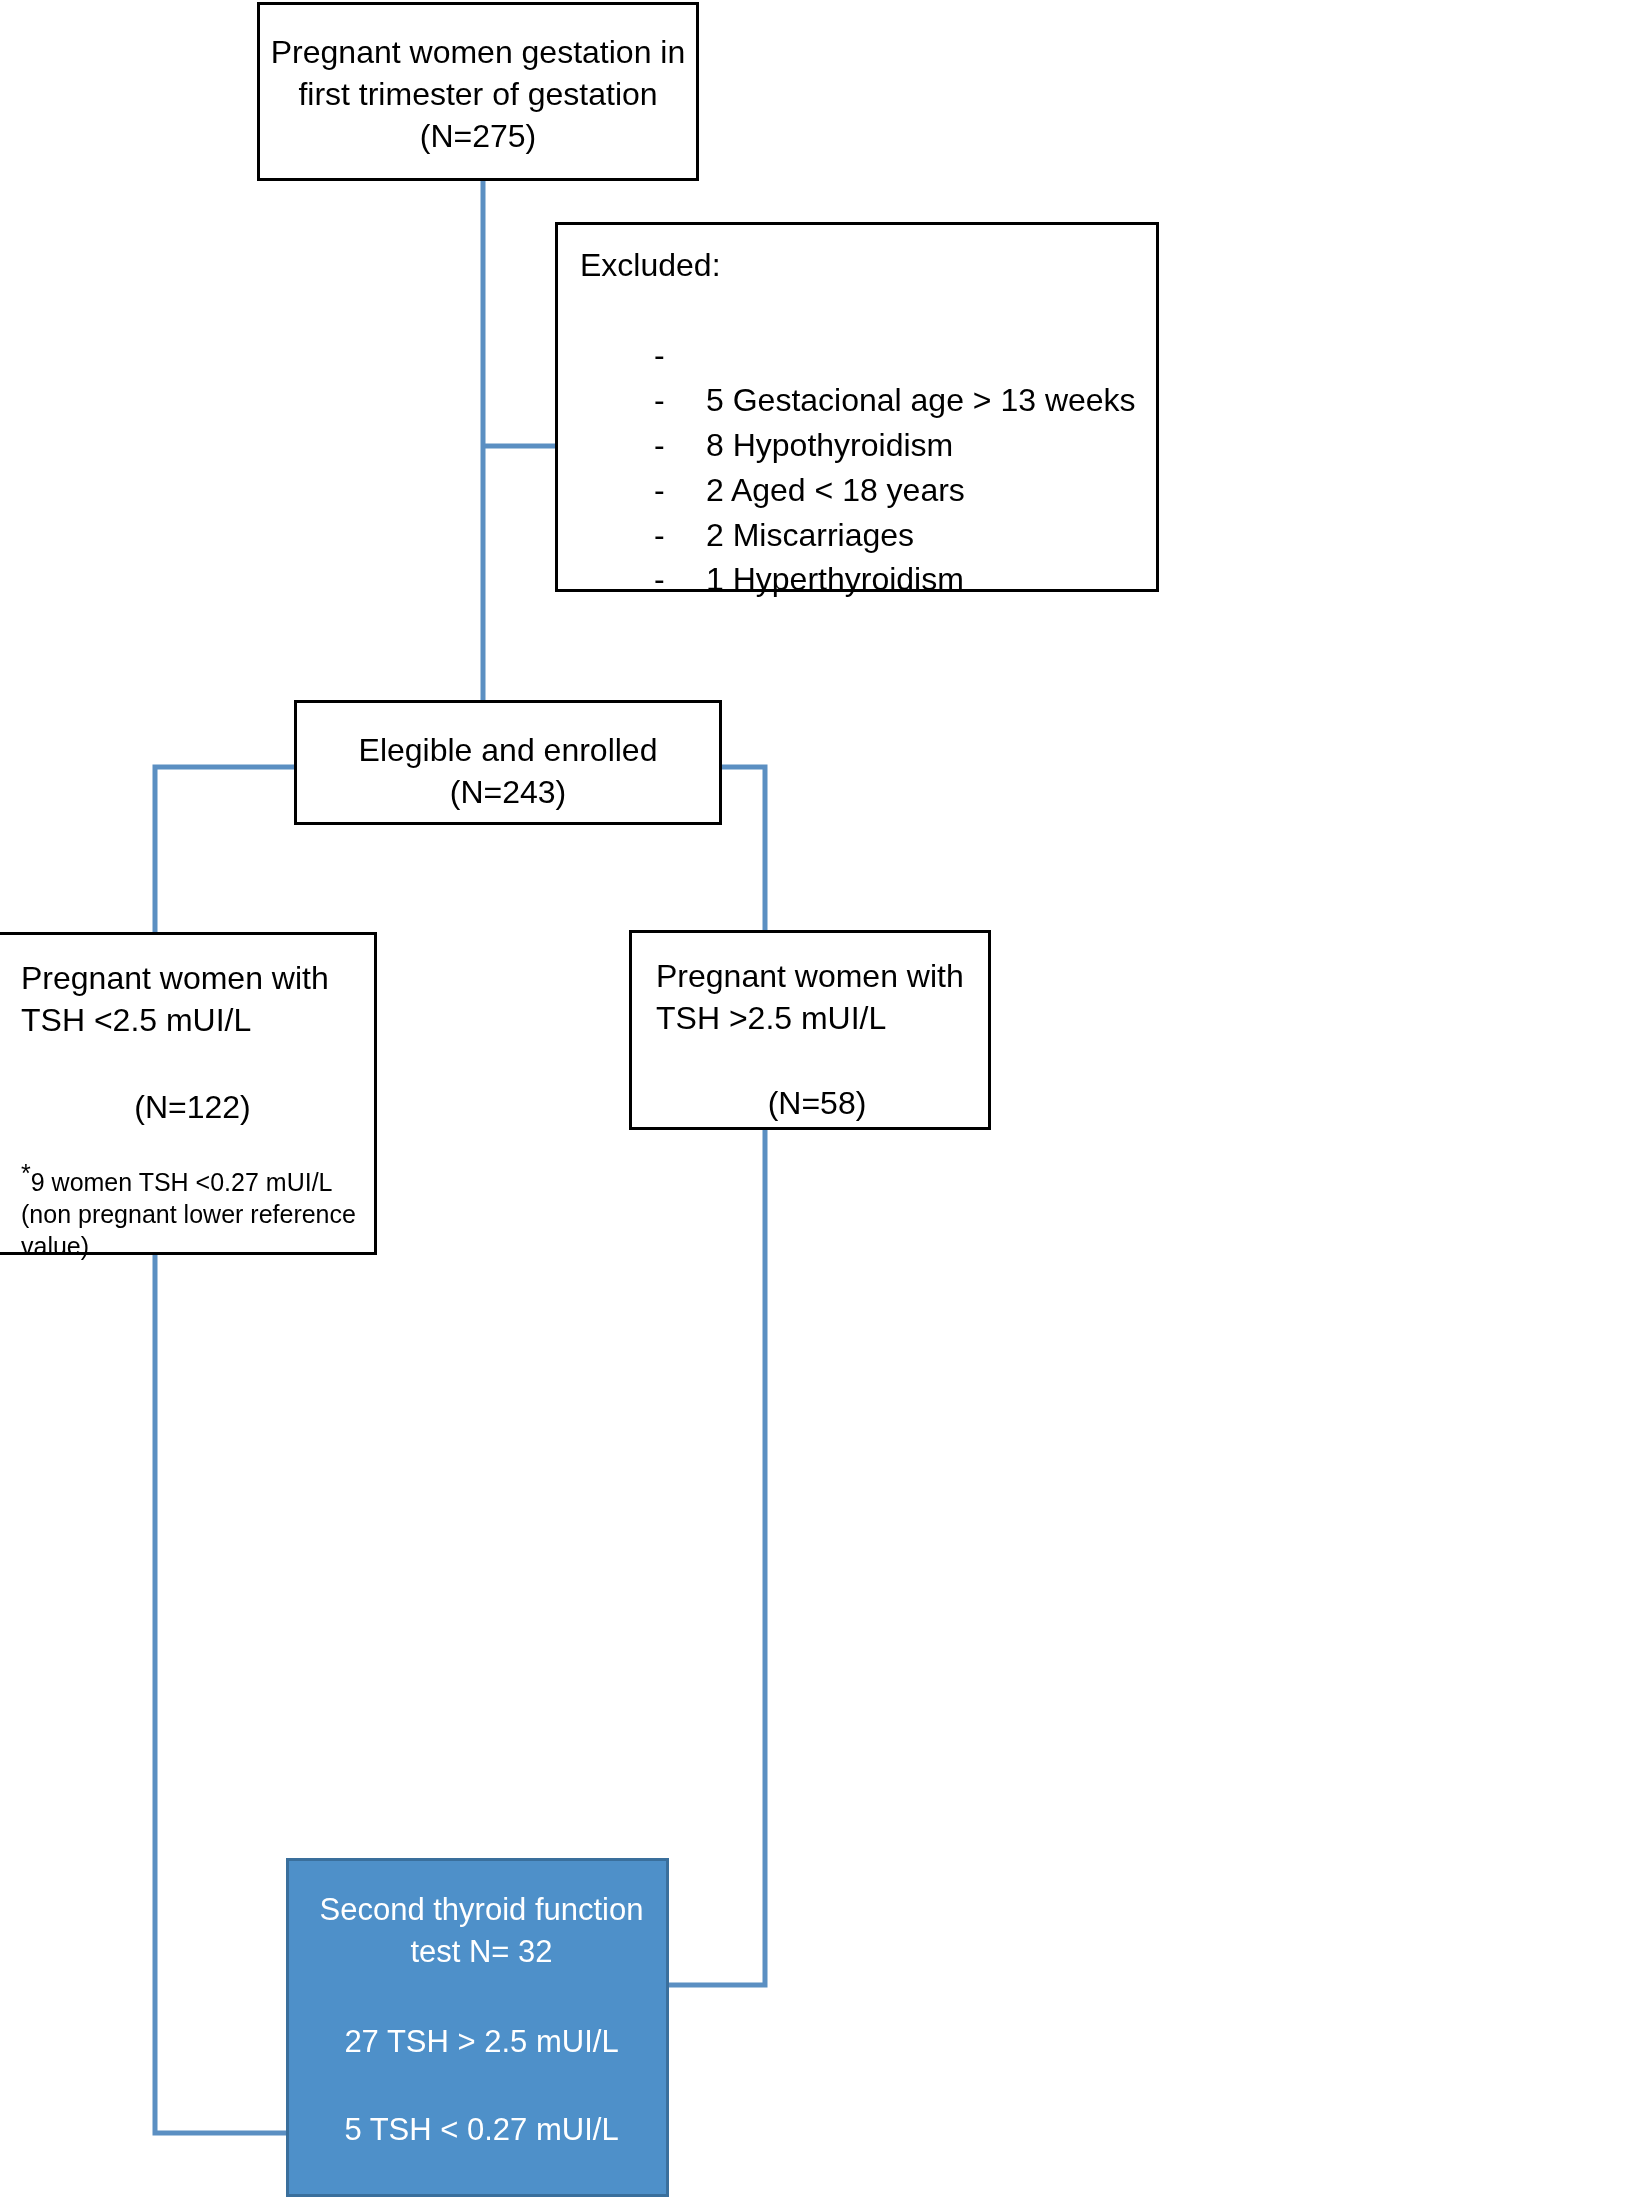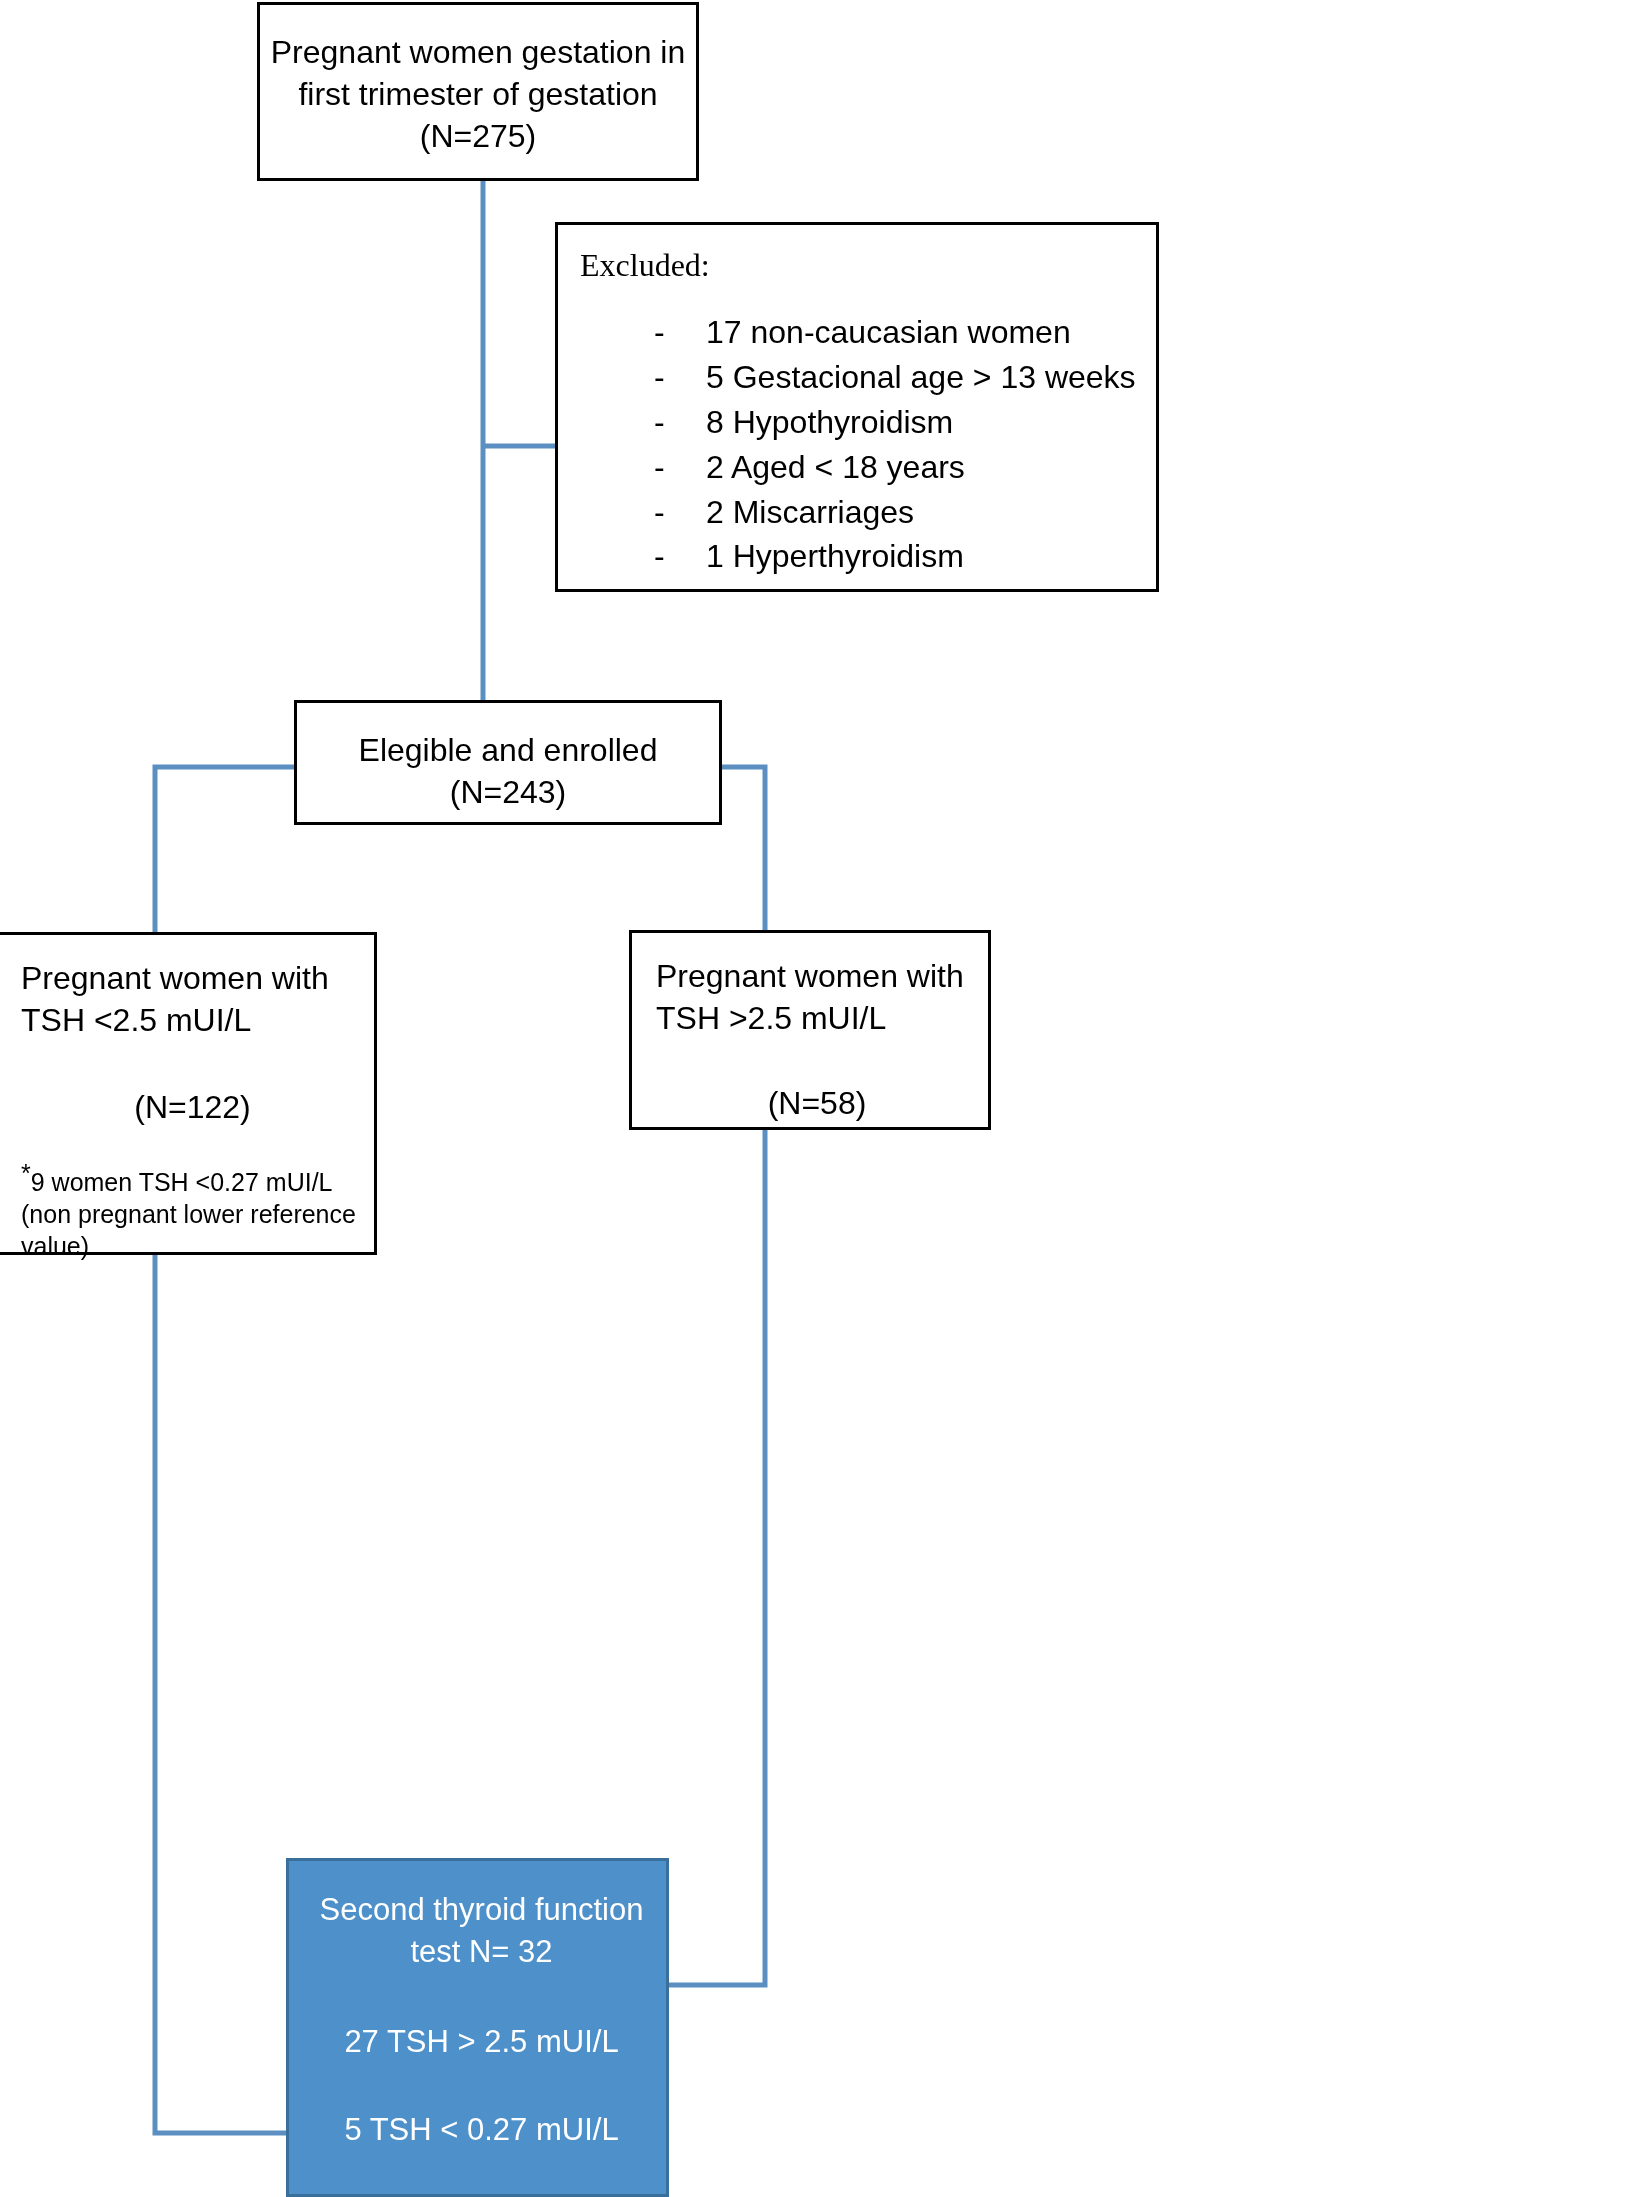--- a/index.html
+++ b/index.html
@@ -58,22 +58,21 @@
     left: 555px;
     top: 222px;
     width: 604px;
     height: 370px;
   }
   #box-excluded .inner {
     padding: 22px 0 0 22px;
   }
   #box-excluded .heading {
     font-size: 32px;
-    margin-bottom: 27px;
-    font-family: Liberation Serif, serif;
+    margin-bottom: 50px;
   }
   .excl-list {
     list-style: none;
     margin: 0;
     padding: 0;
   }
   .excl-list li {
     display: flex;
     font-size: 32px;
     line-height: 1.34;
@@ -197,21 +196,20 @@
       <div class="txt">(N=275)</div>
     </div>
   </div>
 
   <div class="node" id="box-excluded">
     <div class="inner">
       <div class="heading">Excluded:</div>
       <ul class="excl-list">
         <li>
           <span class="excl-dash">-</span>
-          <span class="excl-text">17 non-caucasian women</span>
         </li>
         <li>
           <span class="excl-dash">-</span>
           <span class="excl-text">5 Gestacional age &gt; 13 weeks</span>
         </li>
         <li>
           <span class="excl-dash">-</span>
           <span class="excl-text">8 Hypothyroidism</span>
         </li>
         <li>

